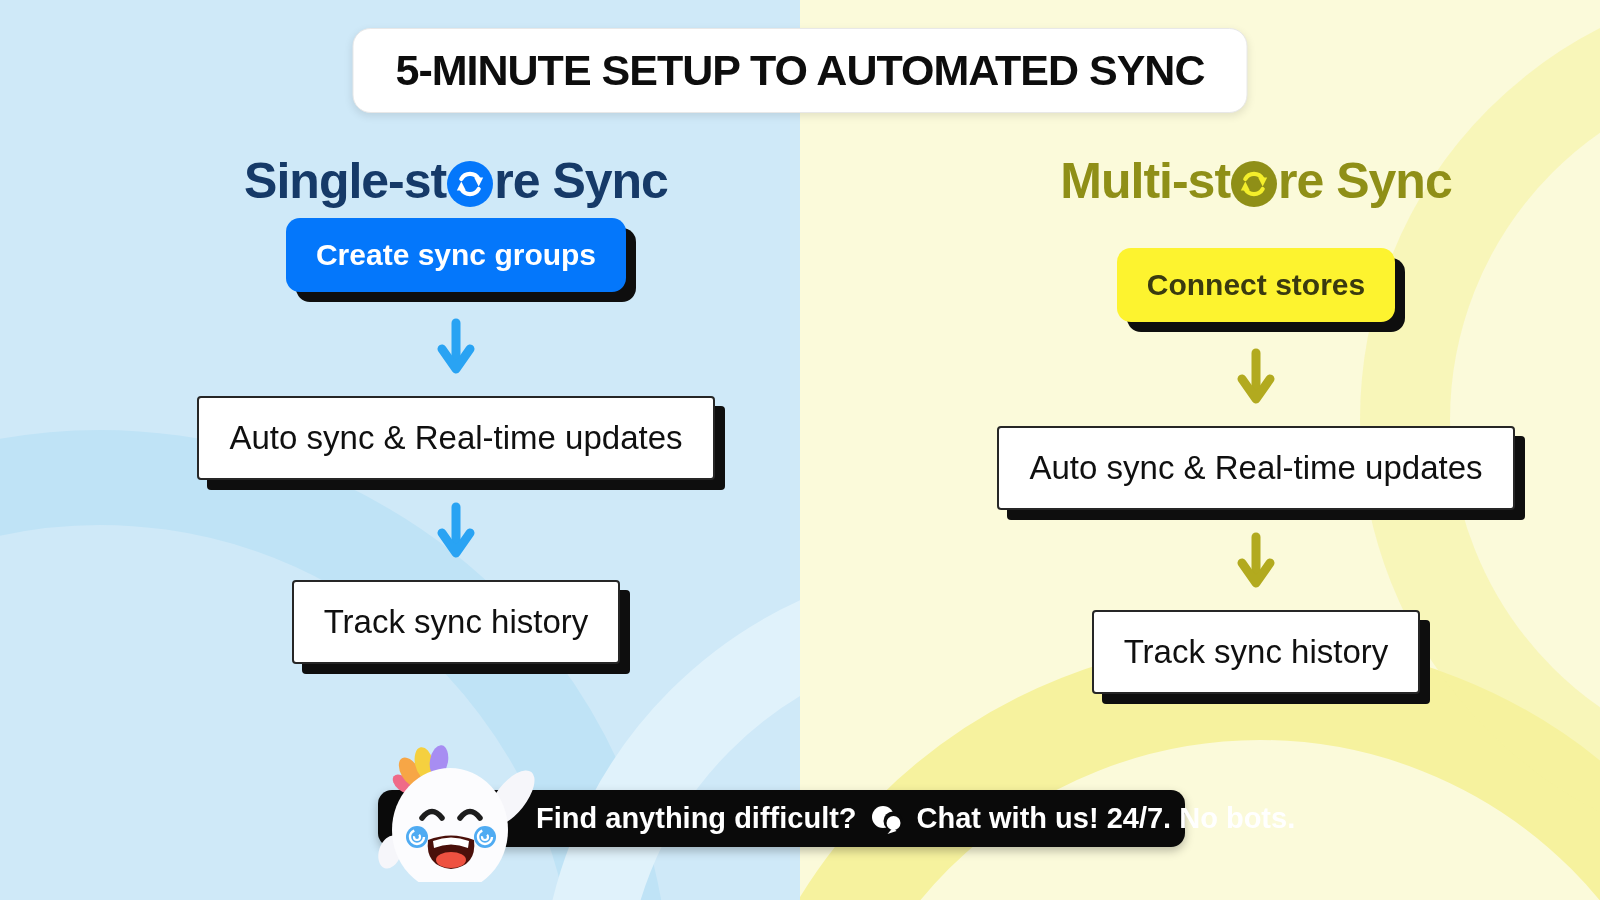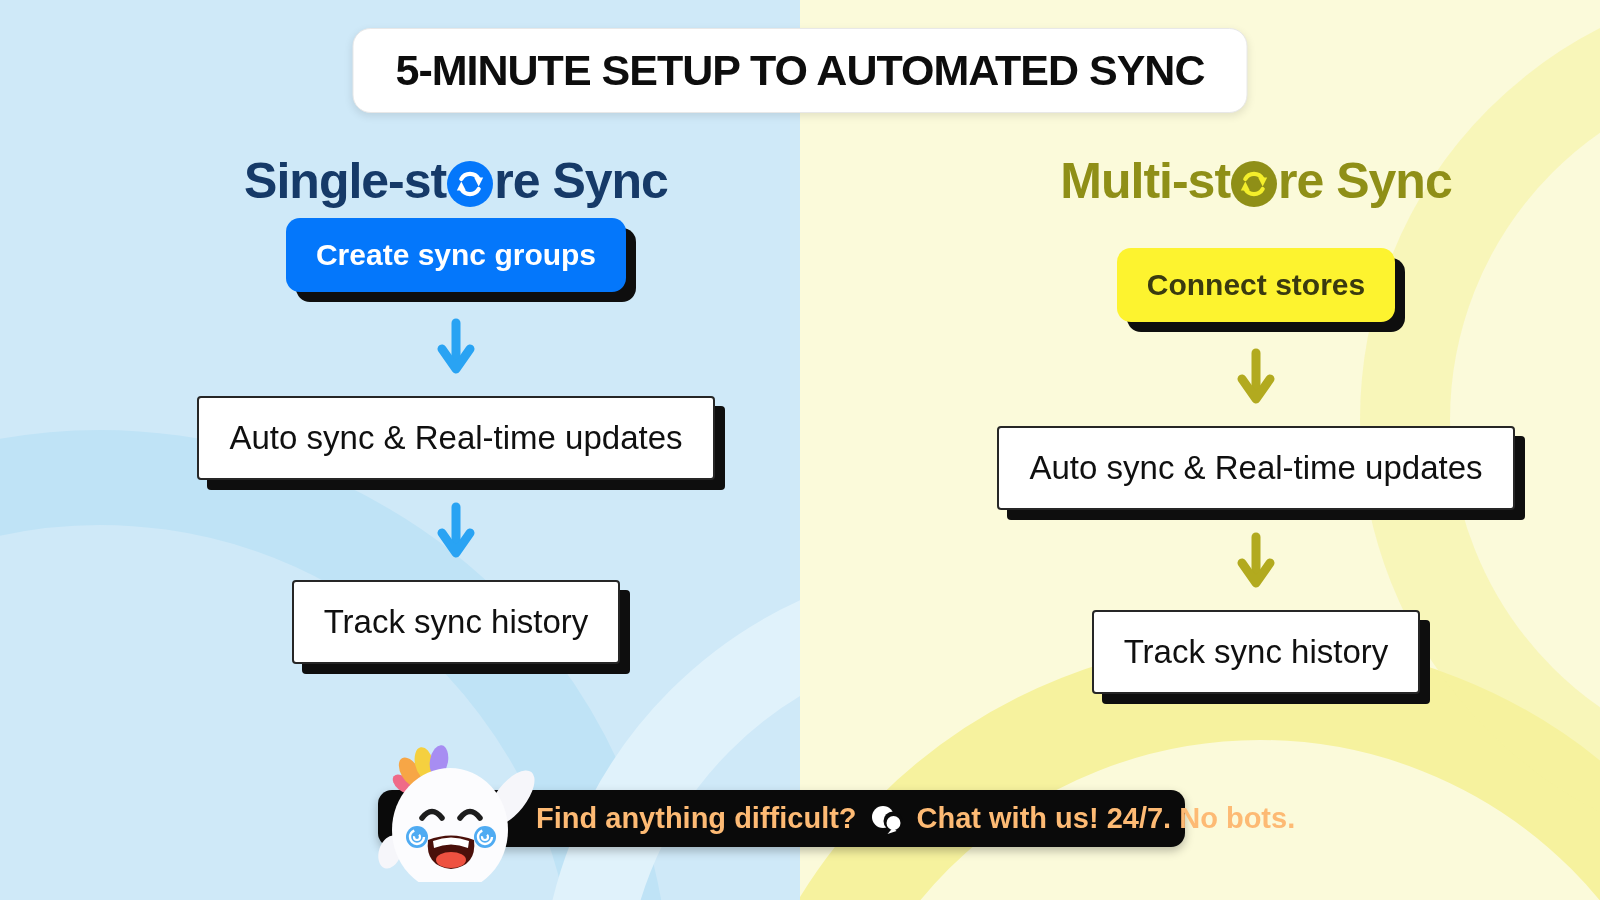--- a/index.html
+++ b/index.html
@@ -81,21 +81,21 @@
   .arrow-2{margin-top:22px;}
   
   .chat-bar{
     position:absolute;left:378px;top:790px;width:807px;height:57px;
     background:var(--pill-bg,#0a0a0a);border-radius:14px;
     display:flex;align-items:center;z-index:4;cursor:pointer;
     box-shadow:0 4px 10px rgba(0,0,0,.25);
   }
   .chat-text{
     margin-left:158px;display:flex;align-items:center;gap:12px;
-    color:#fdba74;font-size:29px;font-weight:600;white-space:nowrap;
+    color:#ffffff;font-size:29px;font-weight:600;white-space:nowrap;
   }
   .chat-icon{position:relative;top:2px;}
   .mascot{position:absolute;left:372px;top:744px;z-index:5;pointer-events:none;}
 </style>
 </head>
 <body>
 
 <div class="half half-left">
   <div class="ring ring-blue-dark"></div>
   <div class="ring ring-blue-light"></div>

